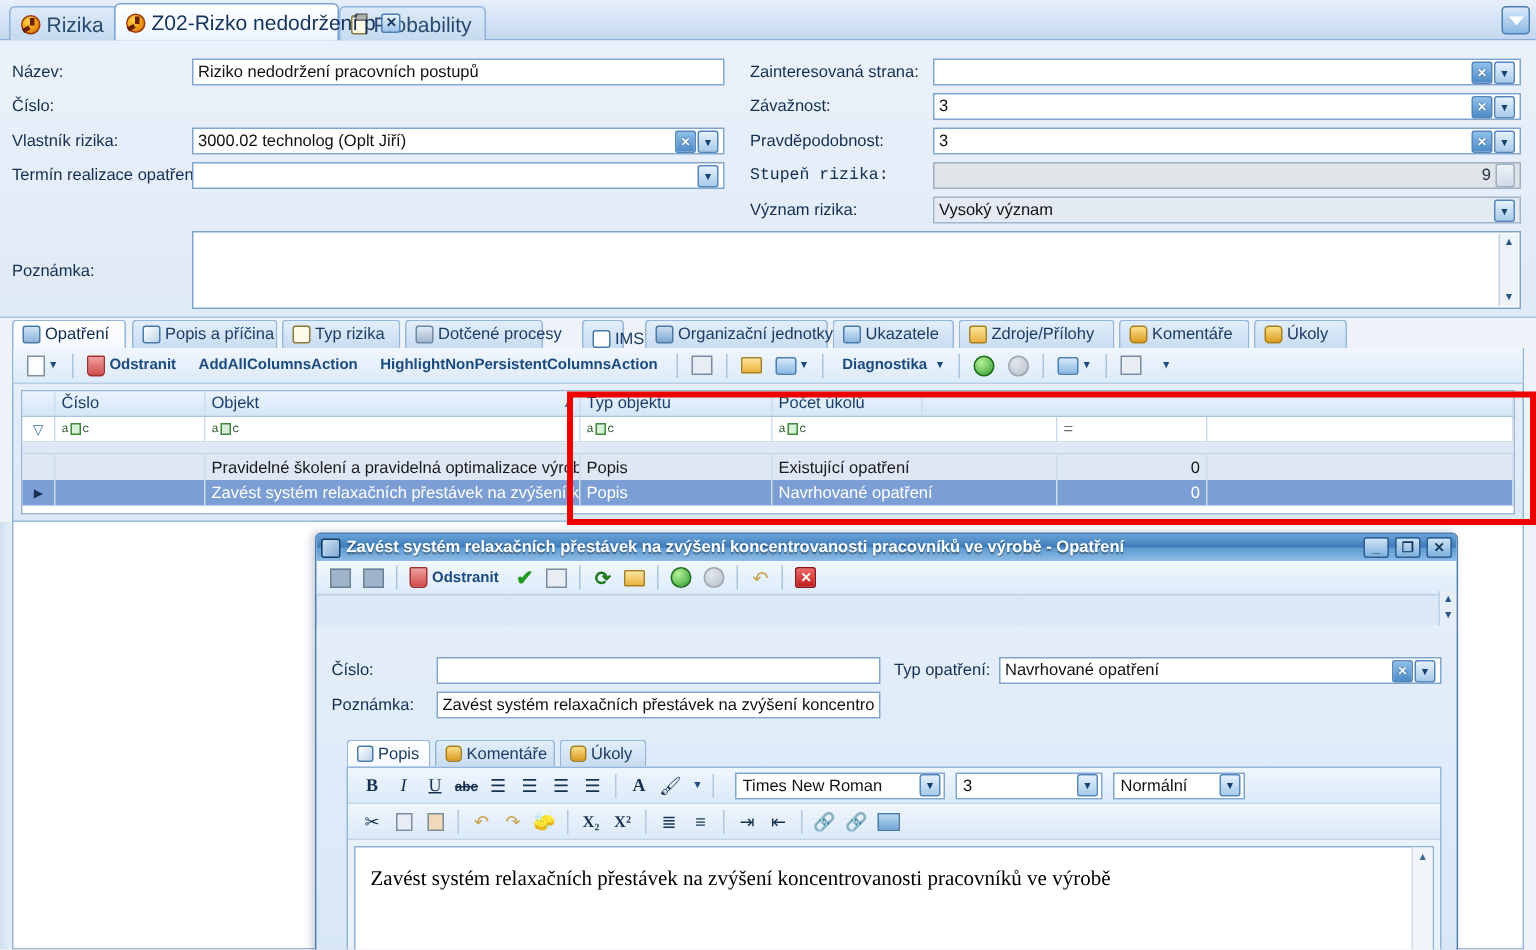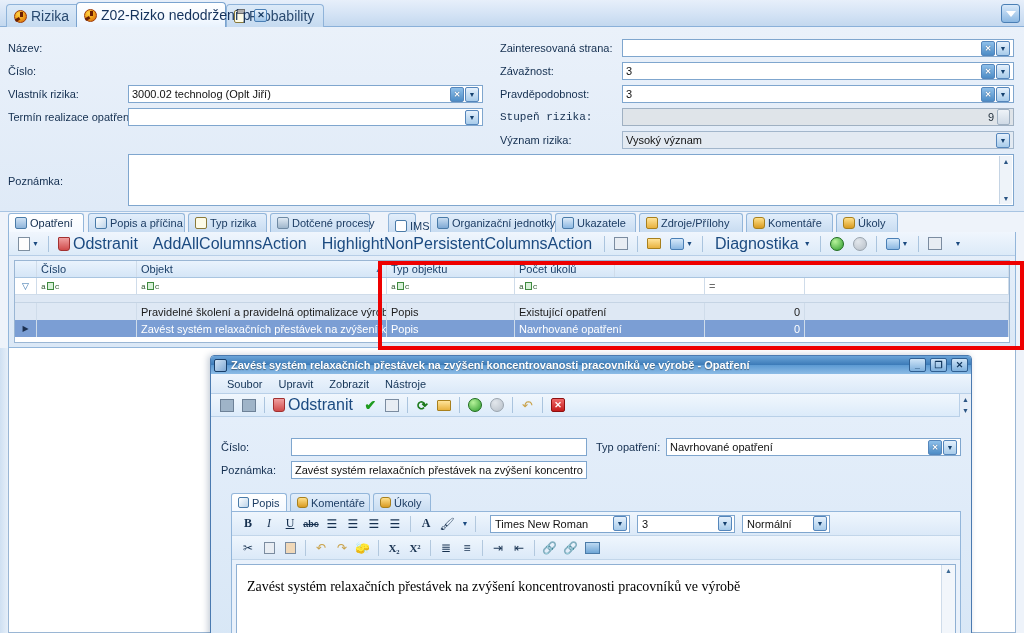--- a/index.html
+++ b/index.html
@@ -137,21 +137,21 @@
     position: absolute; left: 0; top: 0; right: 0; height: 24px;
     display: flex; align-items: center; gap: 3px; padding-left: 6px;
     background: linear-gradient(to bottom,#f0f6fd,#dceaf8);
     border-bottom: 1px solid #b7cee7;
   }
   .tbtn {
     height: 19px; min-width: 19px; display: flex; align-items: center; justify-content: center;
     border: 1px solid transparent; border-radius: 2px; padding: 0 2px;
   }
   .tbsep { width: 1px; height: 16px; background: #aac4de; margin: 0 3px; }
-  .tblabel { color: #1b4a80; font-size: 16px; padding: 0 3px; white-space: nowrap; }
+  .tblabel { color: #1b4a80; font-size: 10px; padding: 0 3px; white-space: nowrap; font-weight: bold; }
   .caret { font-size: 7px; color: #1b4a80; padding-left: 2px; }
 
   .grid {
     position: absolute; left: 5px; top: 28px; right: 5px; bottom: 4px;
     background: #fff; border: 1px solid #9ab6d4;
   }
   .grow { display: flex; height: 17px; align-items: stretch; font-size: 11px; }
   .ghead { background: linear-gradient(to bottom,#eaf3fd,#d5e6f7); border-bottom: 1px solid #a9c5e0; }
   .gcell {
     border-right: 1px solid #cfdcea; padding: 0 4px; display: flex;
@@ -304,20 +304,23 @@
     <div class="dtab" style="left:226px;width:98px;">
       <span class="clipicon"></span>
       <span class="lbl">Probability</span>
     </div>
     <div class="topright-btn"></div>
   </div>
 
   <div class="formarea">
 
     <div class="flabel" style="left:8px;top:15px;">Název:</div>
+    <div class="fld" style="left:128px;top:12px;width:355px;">
+      <span class="val">Riziko nedodržení pracovních postupů</span>
+    </div>
 
     <div class="flabel" style="left:8px;top:38px;">Číslo:</div>
 
     <div class="flabel" style="left:8px;top:61px;">Vlastník rizika:</div>
     <div class="fld" style="left:128px;top:58px;width:355px;">
       <span class="val">3000.02 technolog (Oplt Jiří)</span>
       <span class="btnx"></span>
       <span class="btnv"></span>
     </div>
 
@@ -376,21 +379,21 @@
       <span>Opatření</span>
     </div>
     <div class="itab" style="left:80px;width:97px;">
       <span class="ti" style="background:linear-gradient(135deg,#fff,#bcd4ea);border:1px solid #4a7ba8;"></span>
       <span>Popis a příčina</span>
     </div>
     <div class="itab" style="left:180px;width:79px;">
       <span class="ti" style="background:#fdfbe7;border:1px solid #8a7a3a;"></span>
       <span>Typ rizika</span>
     </div>
-    <div class="itab" style="left:262px;width:100px;">
+    <div class="itab" style="left:262px;width:92px;">
       <span class="ti" style="background:linear-gradient(to bottom,#dfe9f3,#9fb6cc);border:1px solid #6f8aa4;"></span>
       <span>Dotčené procesy</span>
     </div>
     <div class="itab" style="left:380px;width:28px;align-items:flex-end;">
       <span class="ti" style="background:#fff;border:1px solid #4a7ba8;"></span>
       <span>IMS</span>
     </div>
     <div class="itab" style="left:422px;width:122px;">
       <span class="ti" style="background:linear-gradient(to bottom,#c9ddf1,#7fa9d4);border:1px solid #4a7ba8;"></span>
       <span>Organizační jednotky</span>
@@ -538,26 +541,20 @@
 
   <div class="dialog">
     <div class="dtitle">
       <span class="appico"></span>
       <span class="tt">Zavést systém relaxačních přestávek na zvýšení koncentrovanosti pracovníků ve výrobě - Opatření</span>
       <span class="winbtn">_</span>
       <span class="winbtn">❐</span>
       <span class="winbtn close">✕</span>
     </div>
 
-    <div class="dmenu">
-      <span class="mi">Soubor</span>
-      <span class="mi">Upravit</span>
-      <span class="mi">Zobrazit</span>
-      <span class="mi">Nástroje</span>
-    </div>
 
     <div class="dtool">
       <div class="tbtn">
         <span class="ic ic-save"></span>
       </div>
       <div class="tbtn">
         <span class="ic ic-save" style="background:#9fb4c8;position:relative;"></span>
       </div>
       <div class="tbsep"></div>
       <div class="tbtn">

